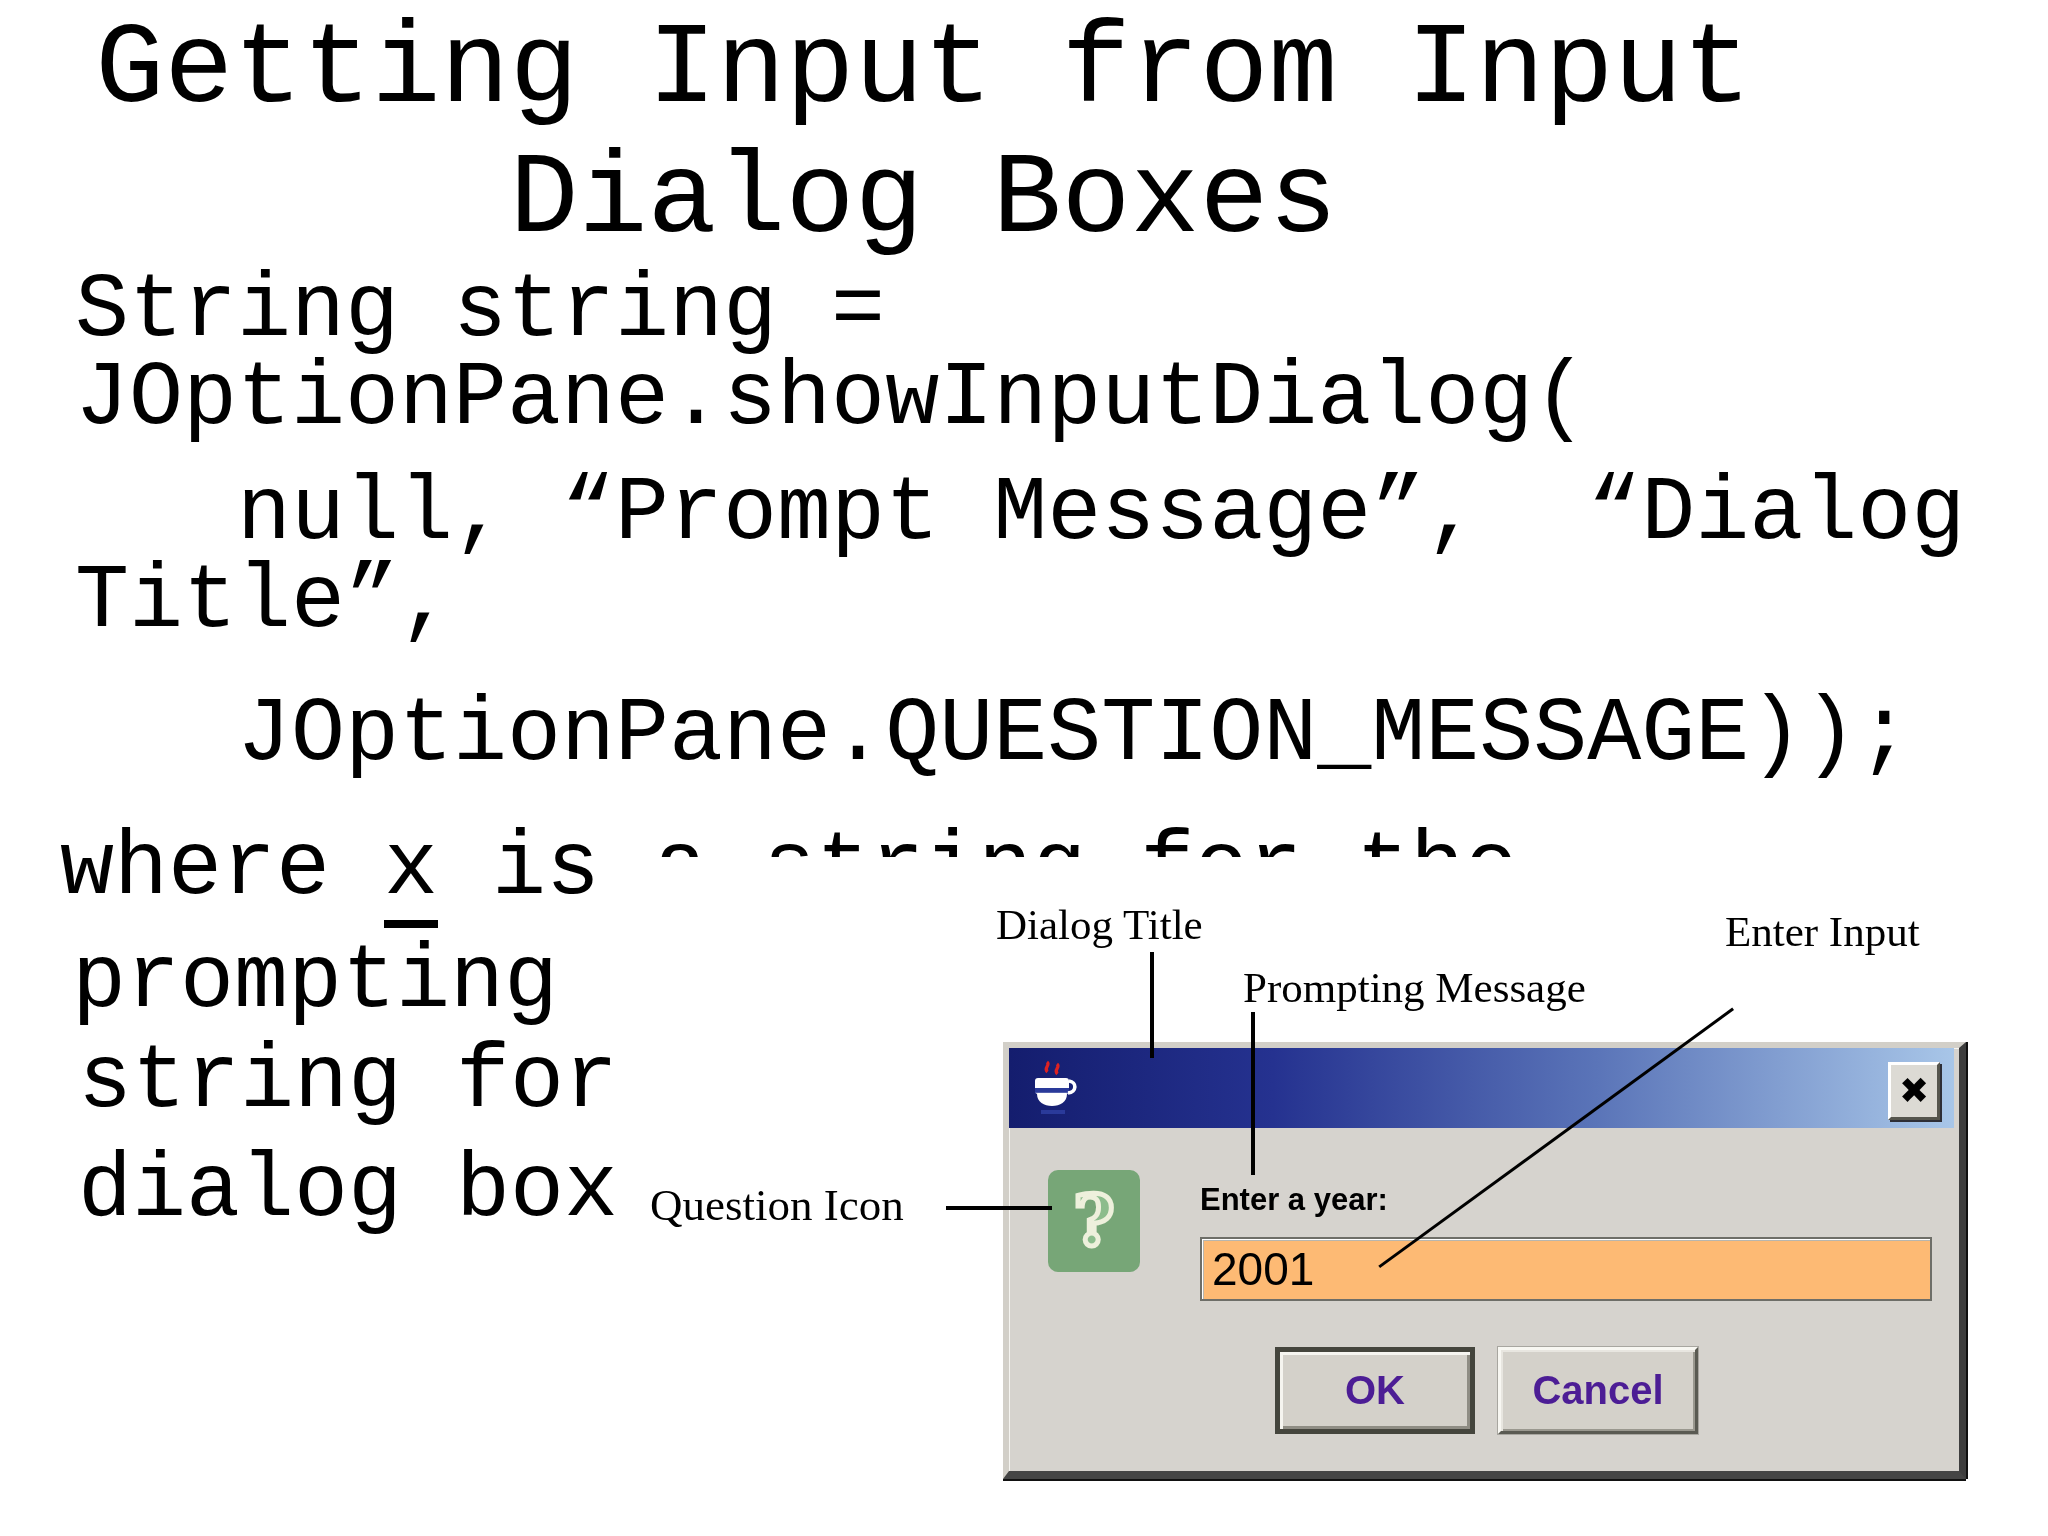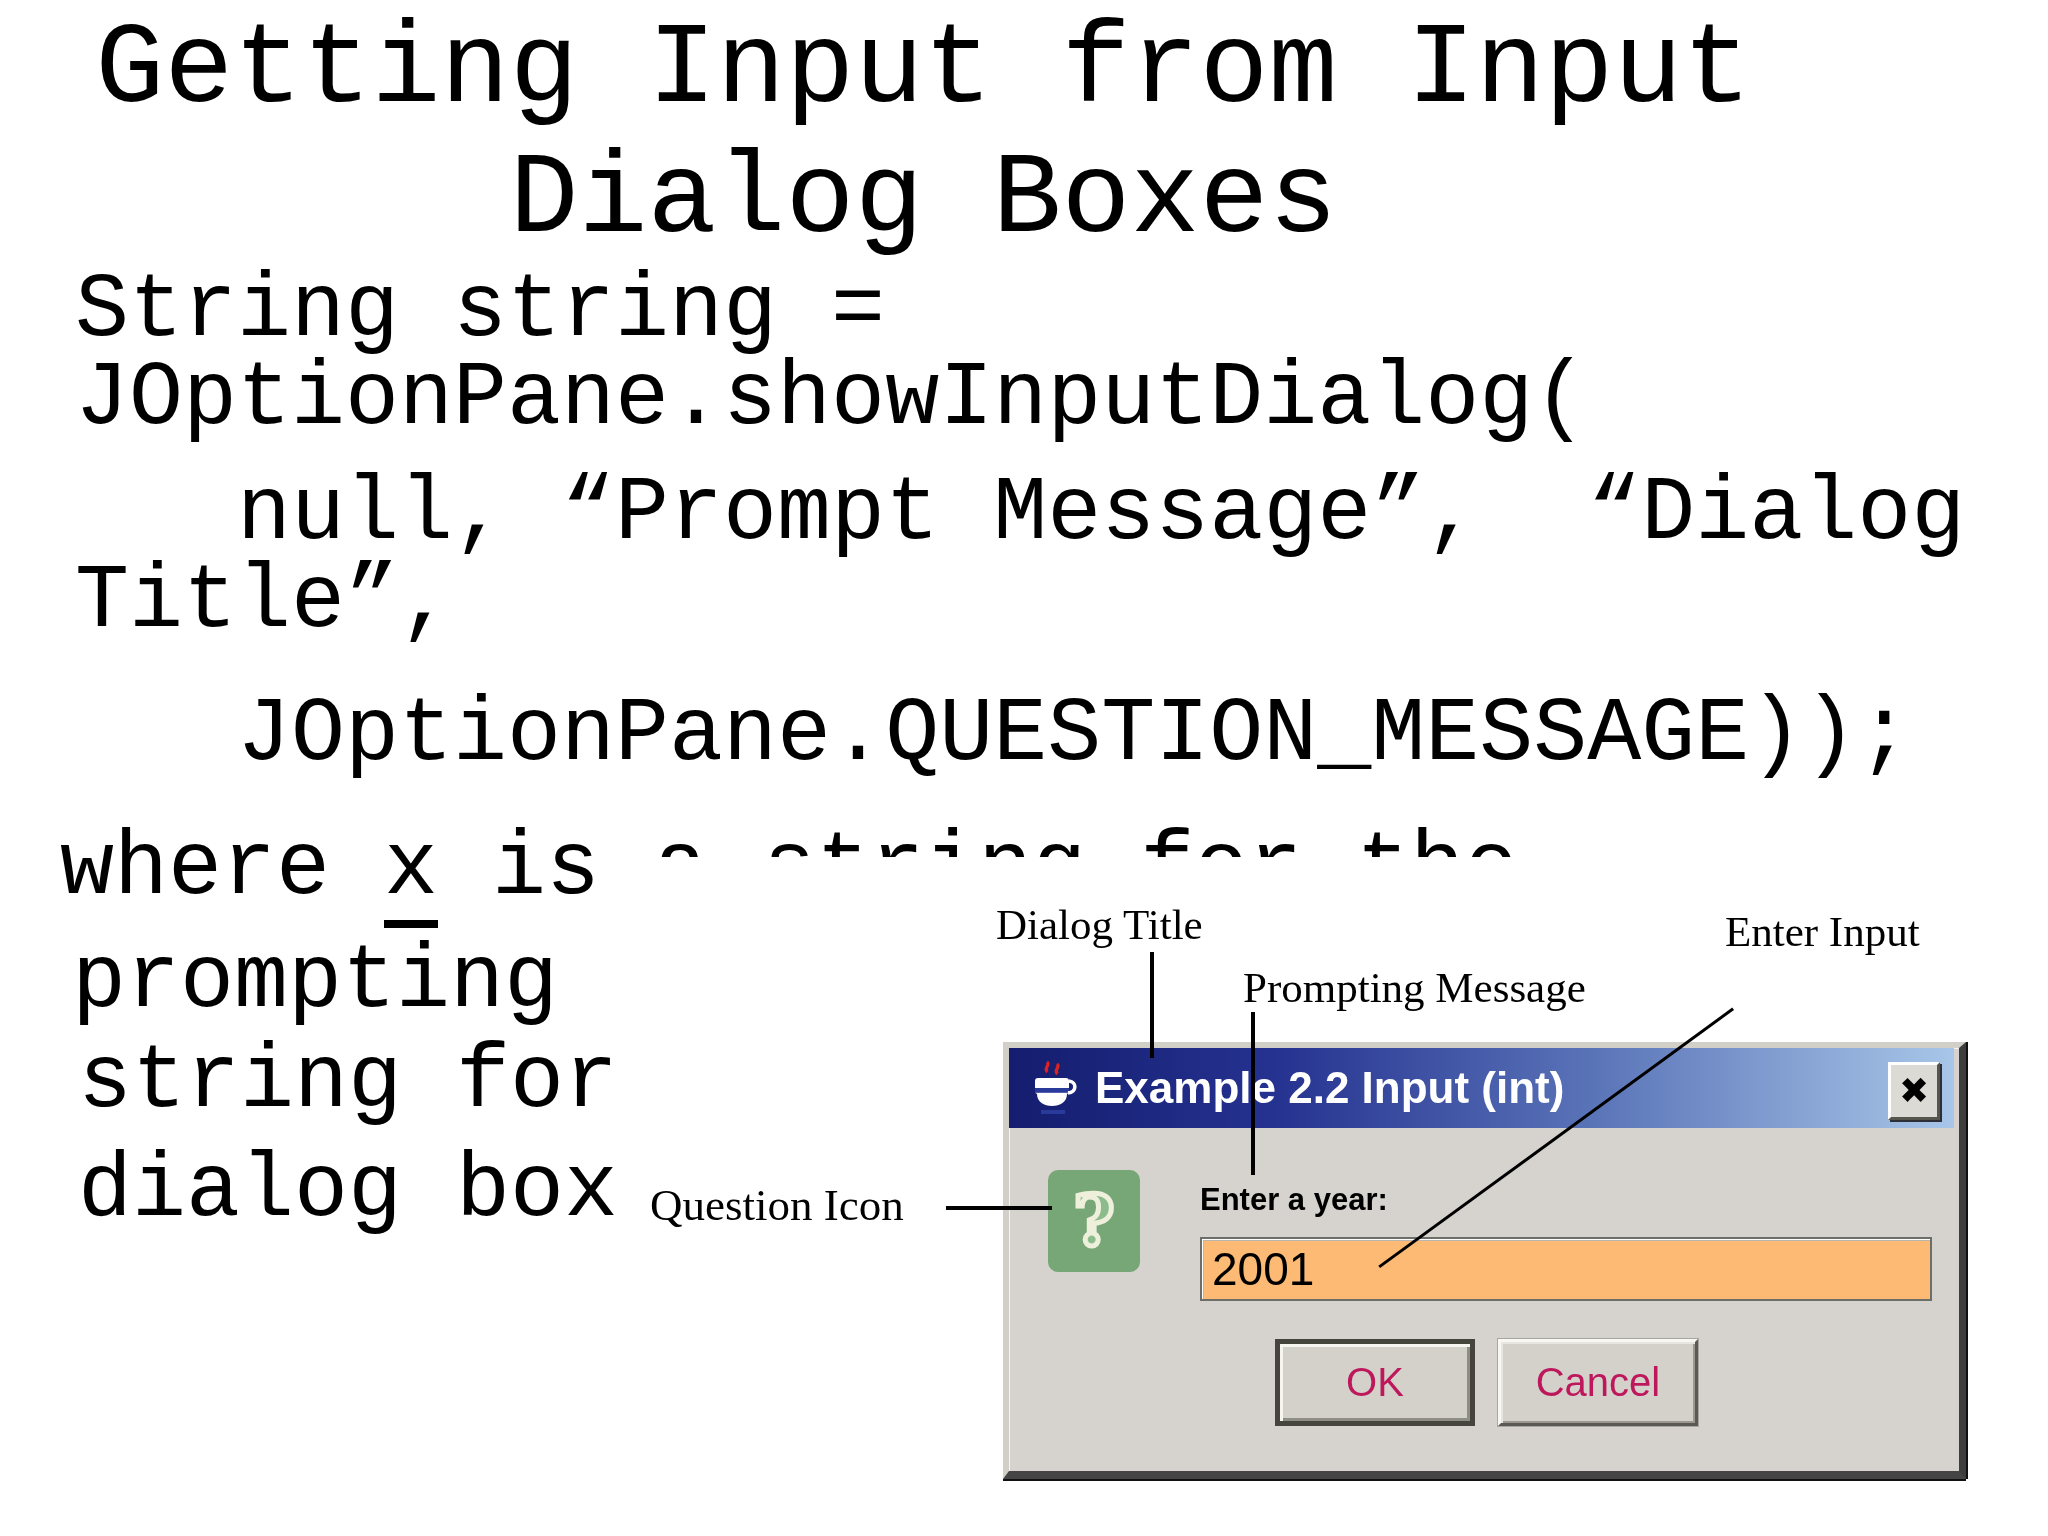--- a/index.html
+++ b/index.html
@@ -33,22 +33,22 @@
              font-family:"DejaVu Sans","Liberation Sans",sans-serif;font-weight:bold;font-size:36px;color:#000;
              cursor:default;padding:0;line-height:1;}
   .q-icon{position:absolute;left:39px;top:122px;width:92px;height:102px;background:#77a677;
           border-radius:10px;display:flex;align-items:center;justify-content:center;}
   .q-glyph{font-family:"DejaVu Serif",serif;font-weight:bold;font-size:70px;color:#8cbc8c;
            -webkit-text-stroke:5px #eef0dc;line-height:1;}
   .prompt-label{position:absolute;left:191px;top:134px;font-weight:bold;font-size:31px;color:#000;white-space:pre;}
   .year-input{position:absolute;left:191px;top:189px;width:732px;height:64px;box-sizing:border-box;
               background:#fdba74;border:2px solid #6e6e68;box-shadow:inset 1px 1px 0 #ffffff,inset 2px 2px 0 #b8b6ae;
               font-family:"Liberation Sans",sans-serif;font-size:46px;color:#000;padding:0 0 0 10px;outline:none;}
-  .btn{position:absolute;top:291px;width:200px;height:87px;background:#d4d1ca;box-sizing:border-box;
-       display:flex;align-items:center;justify-content:center;font-weight:normal;font-size:40px;color:#be185d;
+  .btn{position:absolute;top:299px;width:200px;height:87px;background:#d4d1ca;box-sizing:border-box;
+       display:flex;align-items:center;justify-content:center;font-weight:bold;font-size:40px;color:#4c1d95;
        font-family:"Liberation Sans",sans-serif;cursor:default;padding:0;}
   .btn-ok{left:266px;border:5px solid #45453d;
           box-shadow:inset 3px 3px 0 #f6f5f0,inset -3px -3px 0 #8f8d84;}
   .btn-cancel{left:489px;border:3px solid;border-color:#f8f7f2 #5a5a52 #5a5a52 #f8f7f2;
           box-shadow:inset 2px 2px 0 #e8e6e0,inset -2px -2px 0 #9a988f,0 0 0 1px #a8a6a0;}
 </style>
 </head>
 <body>
 
 <div class="abs title" style="top:13px;">Getting Input from Input</div>
@@ -81,21 +81,20 @@
   <div class="titlebar">
     <svg class="java-icon" viewBox="0 0 26 28">
       <path d="M10 1c2 1.5-2 3 .2 5" stroke="#d22" stroke-width="1.6" fill="none"></path>
       <path d="M15 2c2 1.5-2 3 .2 5" stroke="#d22" stroke-width="1.6" fill="none"></path>
       <rect x="4" y="9" width="17" height="8" rx="1.5" fill="#fff"></rect>
       <rect x="4" y="14" width="17" height="2.4" fill="#2a3a9a"></rect>
       <path d="M5 17h15c0 4-3.5 6-7.5 6S5 21 5 17z" fill="#fff"></path>
       <path d="M21 10.5c4 .5 4 5.5-.5 6" stroke="#fff" stroke-width="1.8" fill="none"></path>
       <path d="M7 26h12" stroke="#2a3a9a" stroke-width="2"></path>
     </svg>
-    <span class="titlebar-text">Example 2.2 Input (int)</span>
     <button class="close-btn">✖</button>
   </div>
 
   <div class="q-icon">
     <span class="q-glyph">?</span>
   </div>
 
   <div class="prompt-label">Enter a year:</div>
 
   <input class="year-input" type="text" value="2001" style="">

